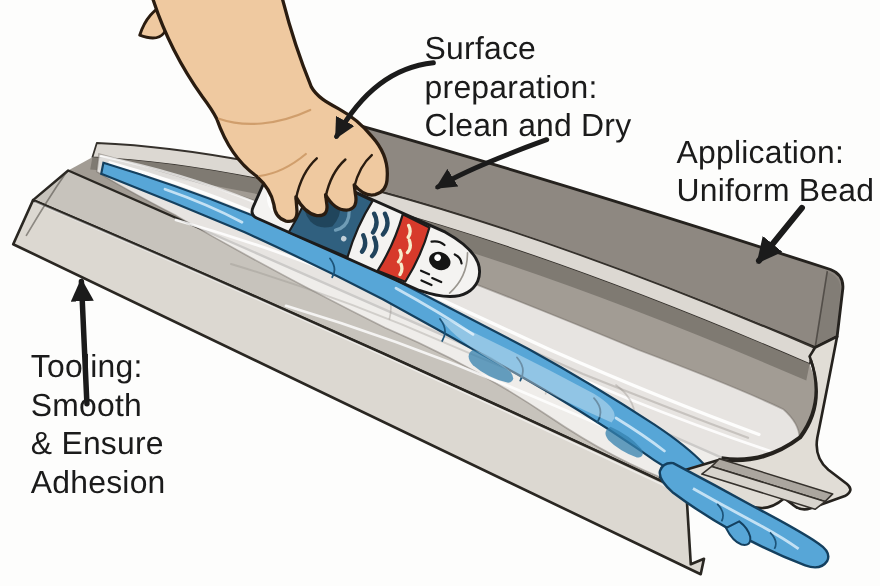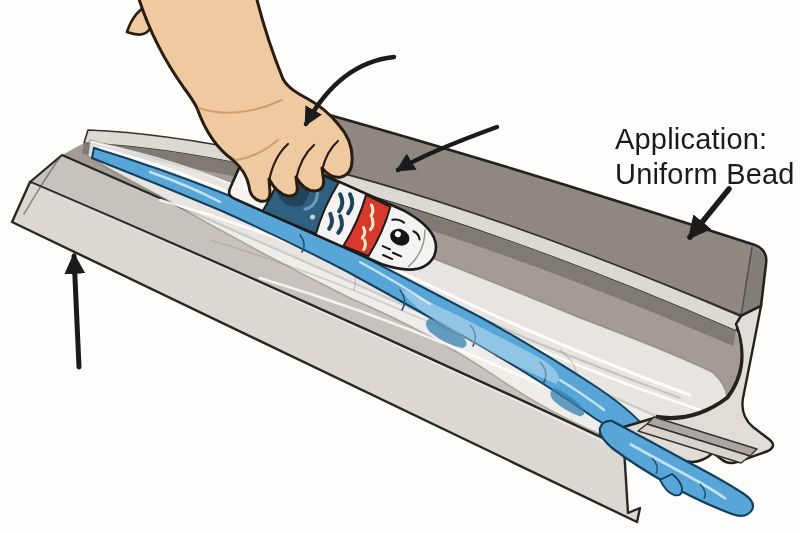--- a/index.html
+++ b/index.html
@@ -131,15 +131,22 @@
     </g>
 
     <g fill="none" stroke="#1b1b1b" stroke-linecap="round">
       <path d="M 394,57 C 356,61 327,86 306,124" stroke-width="4.5" marker-end="url(#ah)"></path>
       <path d="M 497,127 C 464,139 424,154 398,170" stroke-width="4.5" marker-end="url(#ah)"></path>
       <path d="M 729,189 L 690,237" stroke-width="5.5" marker-end="url(#ah)"></path>
       <path d="M 79,367 L 74,256" stroke-width="5" marker-end="url(#ah)"></path>
     </g>
   </svg>
 
+  <div class="callout co-surface">Surface
+preparation:
+Clean and Dry</div>
   <div class="callout co-application">Application:
 Uniform Bead</div>
+  <div class="callout co-tooling">Tooling:
+Smooth
+&amp; Ensure
+Adhesion</div>
 </div>
 
 </body></html>

